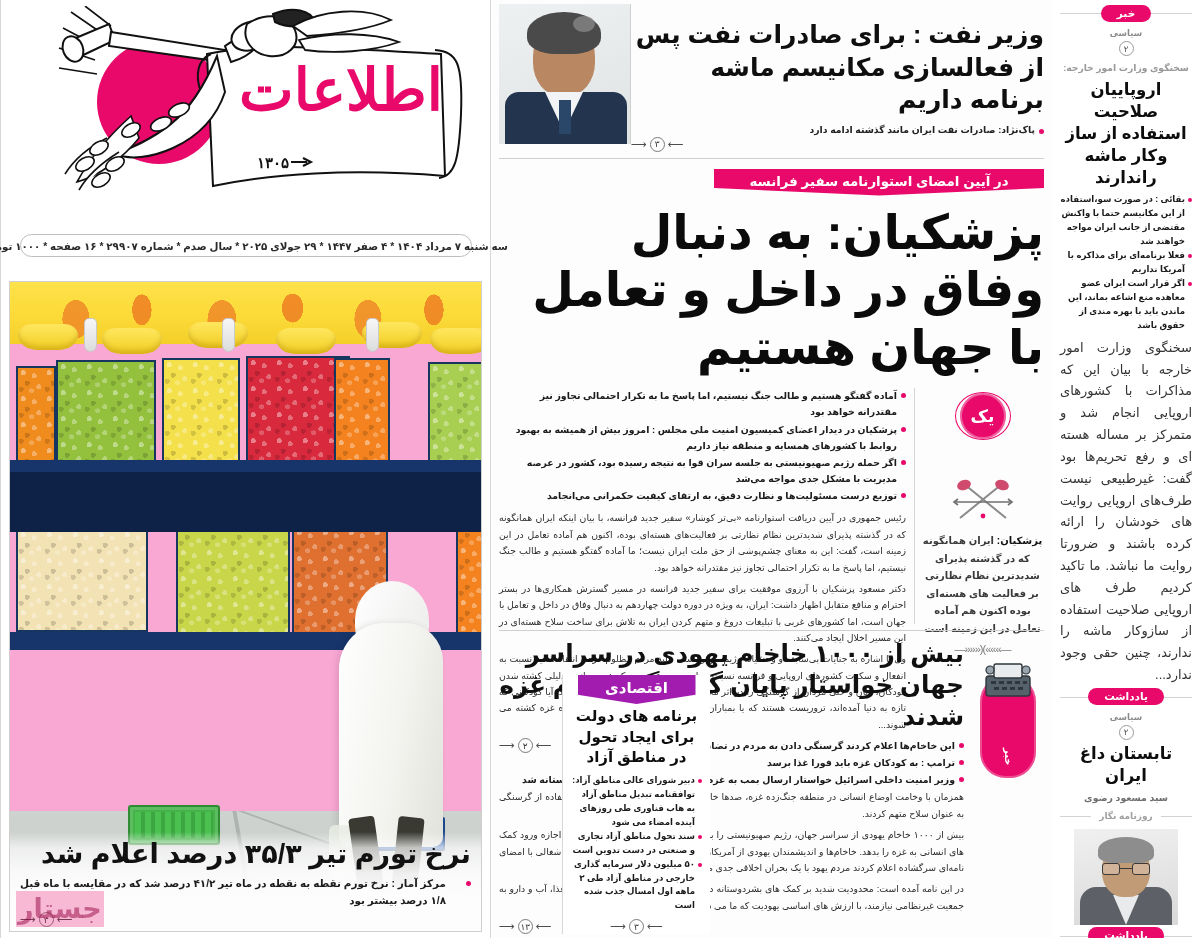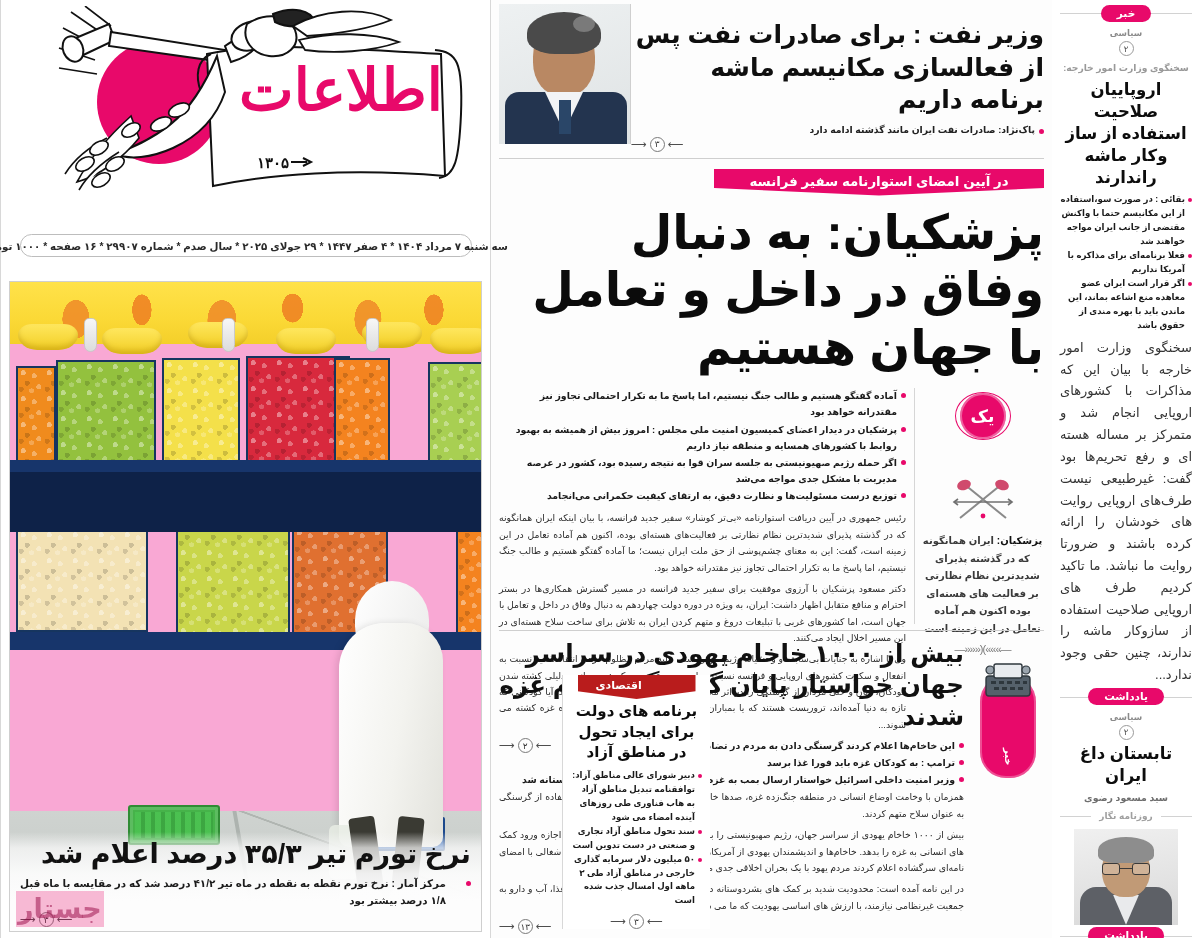--- a/index.html
+++ b/index.html
@@ -854,22 +854,22 @@
 
       </div>
     </div>
 
     <div class="sb-flex"></div>
 
   </div>
 
   <div style="position:absolute;right:490px;top:675px;width:148px;padding:0 8px;background:#fff;border-left:1px solid #d8d8d8;">
     <div style="display:flex;justify-content:center;">
-      <div style="position:relative;background:#b91c1c;color:#fff;font-size:11px;font-weight:bold;
-                  padding:4px 18px 7px 18px;text-align:left;min-width:118px;
+      <div style="position:relative;background:#a21caf;color:#fff;font-size:15px;font-weight:bold;
+                  padding:4px 18px 7px 18px;text-align:center;min-width:118px;
                   clip-path: polygon(0 0, 100% 0, 100% 68%, 50% 100%, 0 68%);">اقتصادی</div>
     </div>
     <div style="font-size:15px;font-weight:bold;color:#0d0d0d;text-align:center;line-height:1.38;margin-top:2px;letter-spacing:-0.4px;">برنامه های دولت برای ایجاد تحول در مناطق آزاد</div>
     <div style="margin-top:6px;">
       <div class="sb-bullet">
         <span class="dot"></span>
         <span>دبیر شورای عالی مناطق آزاد: توافقنامه تبدیل مناطق آزاد به هاب فناوری طی روزهای آینده امضاء می شود</span>
       </div>
       <div class="sb-bullet">
         <span class="dot"></span>

